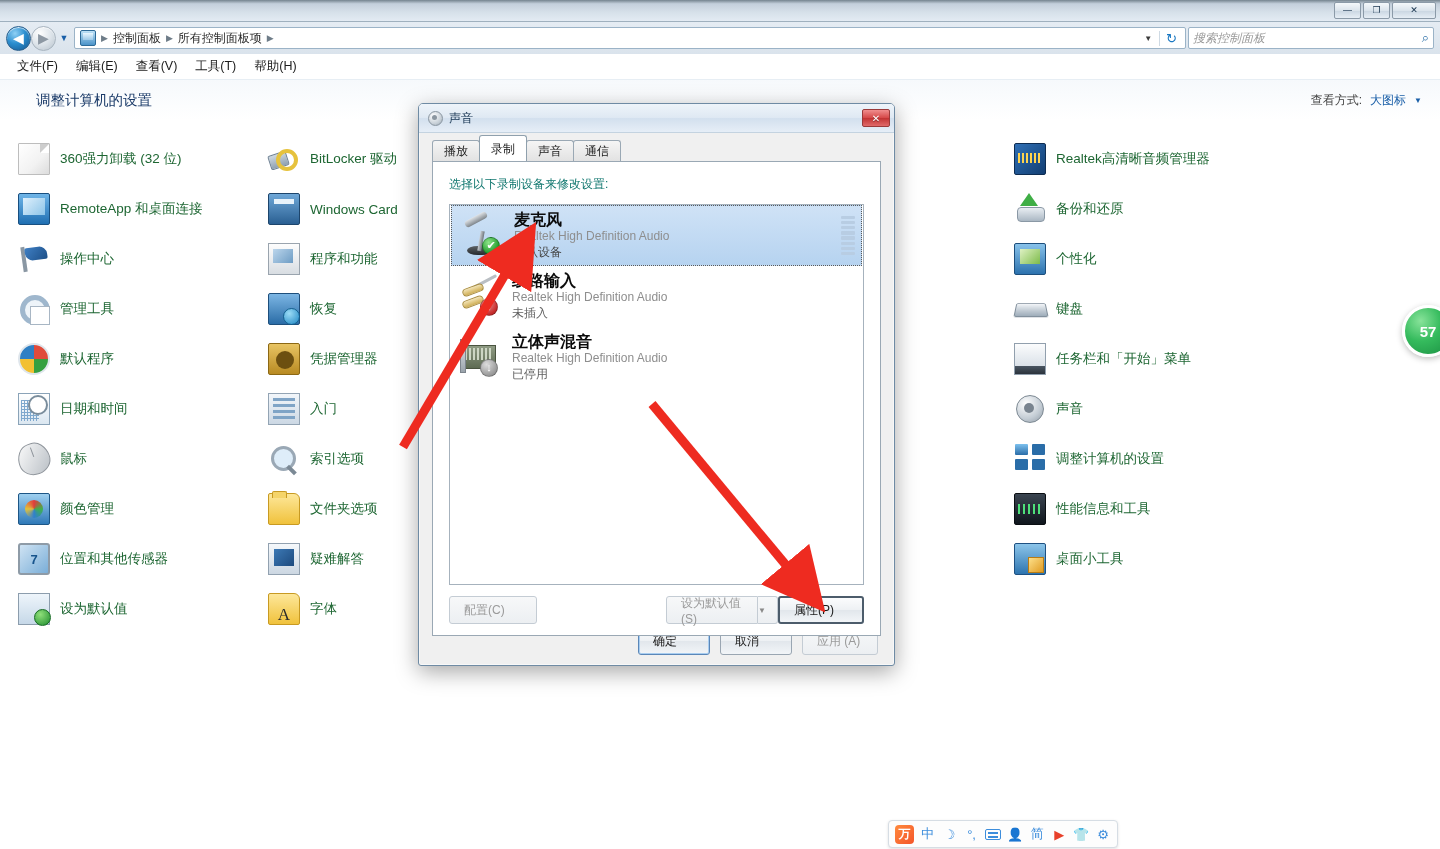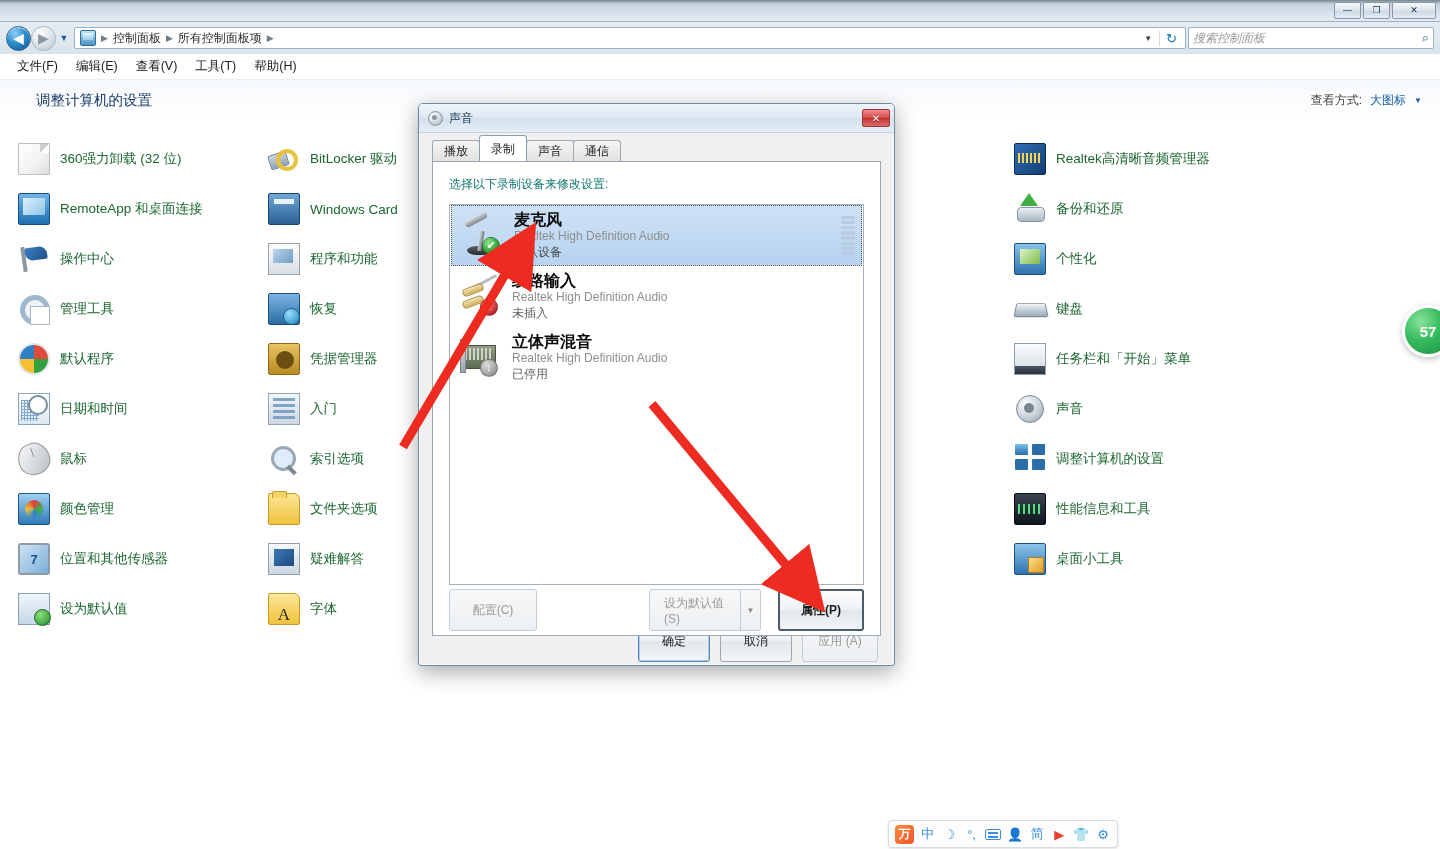--- a/index.html
+++ b/index.html
@@ -269,33 +269,33 @@
   .dev.sel .dev-st { color:#454545; }
 
   .vu { width:14px; height:40px; flex:none; display:flex; flex-direction:column; justify-content:space-between; }
   .vu i { display:block; height:3.5px; background:#b8cde3; border-radius:1px; }
 
   .dlg-btnrow {
     position:absolute; left:16px; right:16px; bottom:10px; height:30px;
     display:flex; align-items:center;
   }
   .btn {
-    height:42px; border:1px solid #9aa6b2; border-radius:3px;
+    height:28px; border:1px solid #9aa6b2; border-radius:3px;
     background:linear-gradient(to bottom,#fbfcfd,#eef1f4 48%,#e2e7ec 52%,#f2f5f8);
     font-size:12px; color:#1a1a1a;
-    display:flex;align-items:center;justify-content:center;
+    display:flex;align-items:center;justify-content:flex-start;
     padding:0 14px;
   }
   .btn.disabled { color:#9a9a9a; background:linear-gradient(to bottom,#f7f8f9,#eceff2); border-color:#c4ccd4;}
   .btn.focus { border:2px solid #4c5c6b; }
   .btn.cfg { width:88px; }
   .split { margin-left:auto; display:flex;padding-left:8px; }
   .split .main { border-radius:3px 0 0 3px; width:92px; }
   .split .arr { border-radius:0 3px 3px 0; border-left:0; width:20px; padding:0; font-size:8px; color:#8a8a8a;}
-  .btn.prop { width:86px; margin-left:17px;font-weight:bold; }
+  .btn.prop { width:86px; margin-left:0; }
   .okrow {
     position:absolute; left:0; right:0; bottom:8px; height:32px;
     display:flex; justify-content:flex-end; align-items:center; gap:10px; padding-right:16px;
   }
   .btn.ok { width:72px; border:1px solid #5b87b8; box-shadow:0 0 0 1px #a8cdf0 inset; }
   .btn.cancel { width:72px; }
   .btn.apply { width:76px; }
 
   
   .arrows { position:absolute; inset:0; pointer-events:none; z-index:50; }

